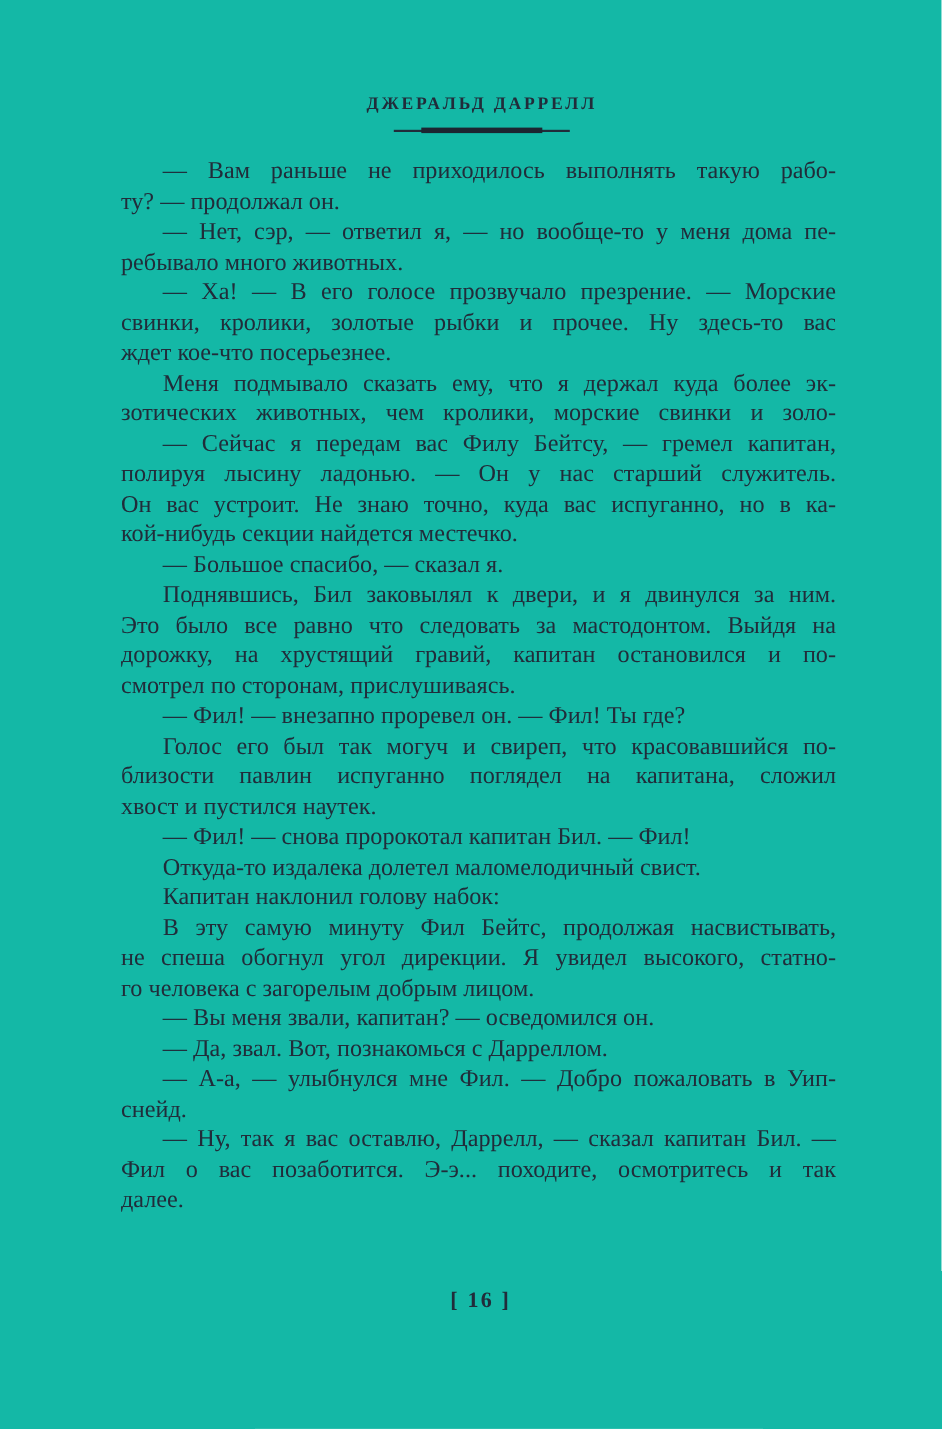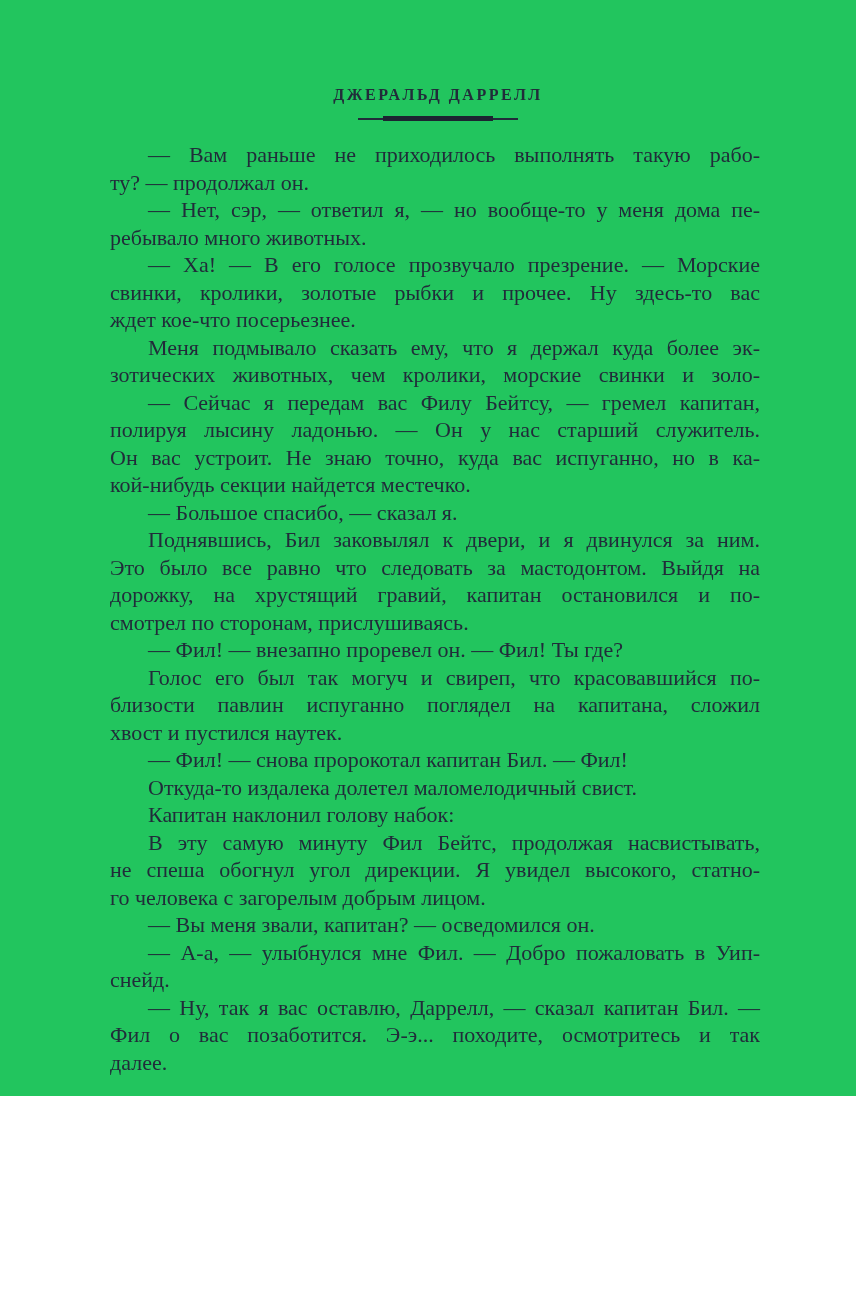--- a/index.html
+++ b/index.html
@@ -3,22 +3,22 @@
 <meta charset="utf-8">
 <style>
   html, body {
     margin: 0;
     padding: 0;
     background: #ffffff;
   }
   .page {
     position: relative;
     width: 856px;
-    height: 1096px;
-    background: #22c55e;
+    height: 1299px;
+    background: #14b8a6;
     color: #212c3a;
     font-family: "Liberation Serif", "DejaVu Serif", serif;
     overflow: hidden;
   }
   .running-head {
     position: absolute;
     top: 86px;
     left: 0;
     width: 100%;
     text-align: center;
@@ -150,20 +150,23 @@
       </div>
       <div class="para">
         <div class="line first">В эту самую минуту Фил Бейтс, продолжая насвистывать,</div>
         <div class="line">не спеша обогнул угол дирекции. Я увидел высокого, статно-</div>
         <div class="line last">го человека с загорелым добрым лицом.</div>
       </div>
       <div class="para">
         <div class="line first last">— Вы меня звали, капитан? — осведомился он.</div>
       </div>
       <div class="para">
+        <div class="line first last">— Да, звал. Вот, познакомься с Дарреллом.</div>
+      </div>
+      <div class="para">
         <div class="line first">— А-а, — улыбнулся мне Фил. — Добро пожаловать в Уип-</div>
         <div class="line last">снейд.</div>
       </div>
       <div class="para">
         <div class="line first">— Ну, так я вас оставлю, Даррелл, — сказал капитан Бил. —</div>
         <div class="line">Фил о вас позаботится. Э-э... походите, осмотритесь и так</div>
         <div class="line last">далее.</div>
       </div>
     </main>
 

